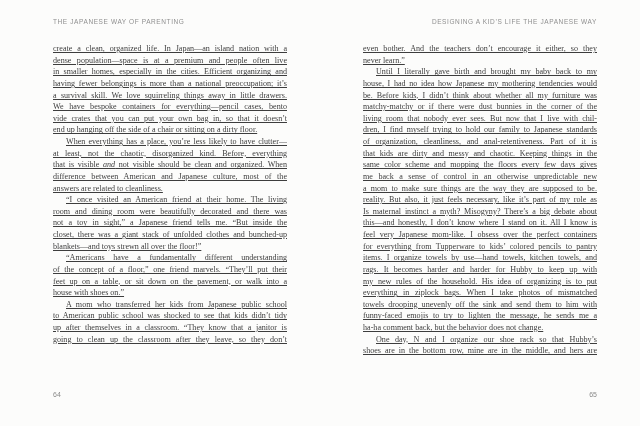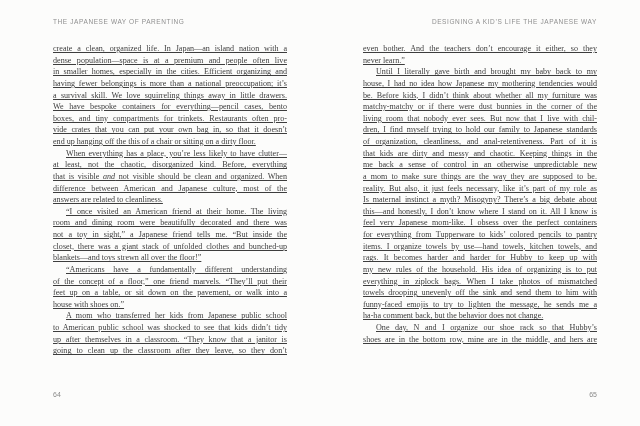--- a/index.html
+++ b/index.html
@@ -61,23 +61,22 @@
 
   <div class="page left">
     <div class="running-header">THE JAPANESE WAY OF PARENTING</div>
     <div class="body-text">
         <div class="line">create a clean, organized life. In Japan—an island nation with a</div>
         <div class="line">dense population—space is at a premium and people often live</div>
         <div class="line">in smaller homes, especially in the cities. Efficient organizing and</div>
         <div class="line">having fewer belongings is more than a national preoccupation; it’s</div>
         <div class="line">a survival skill. We love squirreling things away in little drawers.</div>
         <div class="line">We have bespoke containers for everything—pencil cases, bento</div>
-        <div class="line">boxes, and tiny compartments for trinkets. Restaurants often pro-</div>
         <div class="line">vide crates that you can put your own bag in, so that it doesn’t</div>
-        <div class="line end">end up hanging off the this of a chair or sitting on a dirty floor.</div>
+        <div class="line end">end up hanging off the side of a chair or sitting on a dirty floor.</div>
         <div class="line in">When everything has a place, you’re less likely to have clutter—</div>
         <div class="line">at least, not the chaotic, disorganized kind. Before, everything</div>
         <div class="line"><span>that is visible </span><em>and</em><span> not visible should be clean and organized. When</span></div>
         <div class="line">difference between American and Japanese culture, most of the</div>
         <div class="line end">answers are related to cleanliness.</div>
         <div class="line in">“I once visited an American friend at their home. The living</div>
         <div class="line">room and dining room were beautifully decorated and there was</div>
         <div class="line">not a toy in sight,” a Japanese friend tells me. “But inside the</div>
         <div class="line">closet, there was a giant stack of unfolded clothes and bunched-up</div>
         <div class="line end">blankets—and toys strewn all over the floor!”</div>
@@ -99,20 +98,21 @@
         <div class="line">even bother. And the teachers don’t encourage it either, so they</div>
         <div class="line end">never learn.”</div>
         <div class="line in">Until I literally gave birth and brought my baby back to my</div>
         <div class="line">house, I had no idea how Japanese my mothering tendencies would</div>
         <div class="line">be. Before kids, I didn’t think about whether all my furniture was</div>
         <div class="line">matchy-matchy or if there were dust bunnies in the corner of the</div>
         <div class="line">living room that nobody ever sees. But now that I live with chil-</div>
         <div class="line">dren, I find myself trying to hold our family to Japanese standards</div>
         <div class="line">of organization, cleanliness, and anal-retentiveness. Part of it is</div>
         <div class="line">that kids are dirty and messy and chaotic. Keeping things in the</div>
+        <div class="line">same color scheme and mopping the floors every few days gives</div>
         <div class="line">me back a sense of control in an otherwise unpredictable new</div>
         <div class="line">a mom to make sure things are the way they are supposed to be.</div>
         <div class="line">reality. But also, it just feels necessary, like it’s part of my role as</div>
         <div class="line">Is maternal instinct a myth? Misogyny? There’s a big debate about</div>
         <div class="line">this—and honestly, I don’t know where I stand on it. All I know is</div>
         <div class="line">feel very Japanese mom-like. I obsess over the perfect containers</div>
         <div class="line">for everything from Tupperware to kids’ colored pencils to pantry</div>
         <div class="line">items. I organize towels by use—hand towels, kitchen towels, and</div>
         <div class="line">rags. It becomes harder and harder for Hubby to keep up with</div>
         <div class="line">my new rules of the household. His idea of organizing is to put</div>

